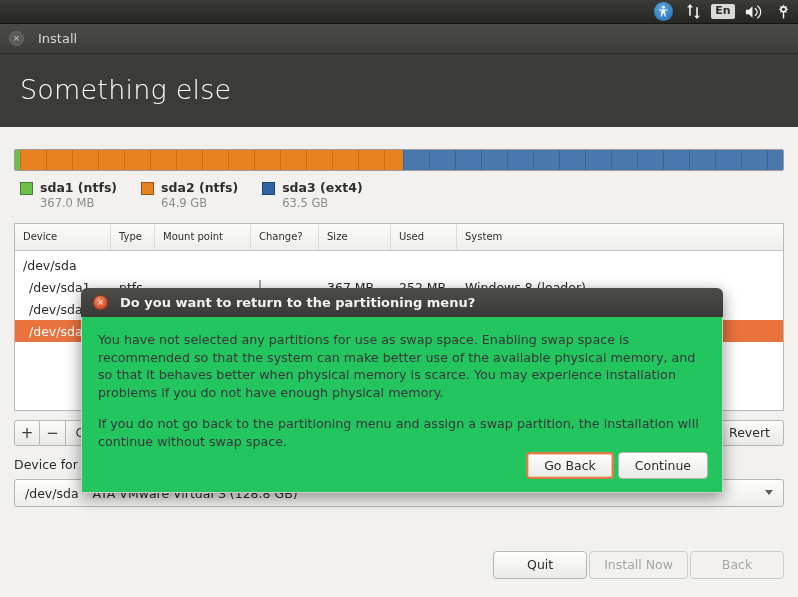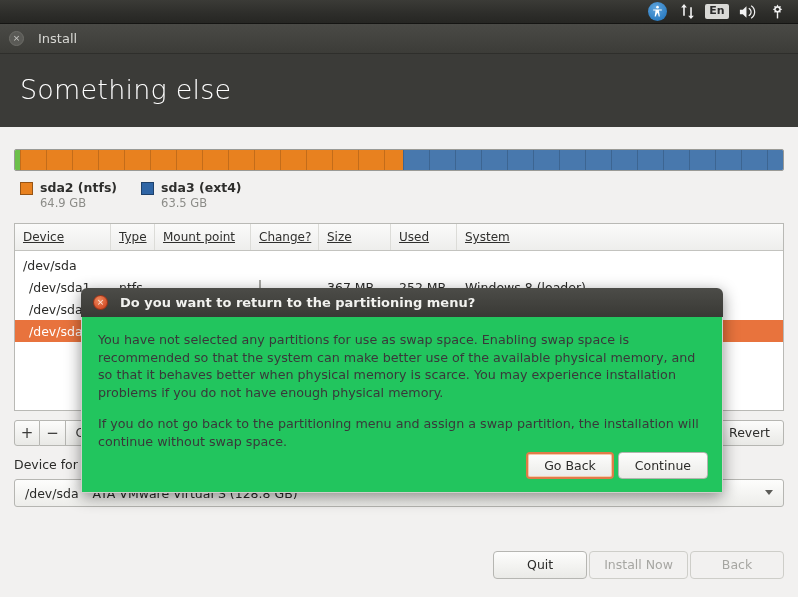--- a/index.html
+++ b/index.html
@@ -8,21 +8,20 @@
     font-family: "DejaVu Sans", "Liberation Sans", sans-serif;
     overflow: hidden;
     background: #2c2c2c;
   }
 
   
   #top-panel {
     position: absolute; top: 0; left: 0; width: 798px; height: 24px;
     background: linear-gradient(to bottom, #3b3b37 0%, #2d2d2a 60%, #262623 100%);
     display: flex; align-items: center; justify-content: flex-end;
-    padding-right: 6px;
     border-bottom: 1px solid #151513;
   }
   .panel-icon {
     width: 30px; height: 24px;
     display: flex; align-items: center; justify-content: center;
     color: #f2f2f2;
   }
   .a11y-circle {
     width: 19px; height: 19px; border-radius: 50%;
     background: radial-gradient(circle at 40% 30%, #5ea4dd, #2f7fc4 70%, #2268a8 100%);
@@ -109,24 +108,23 @@
     border: 1px solid #b9b9b5;
     position: relative;
     overflow: hidden;
   }
   #table-head {
     display: flex; height: 27px;
     background: linear-gradient(to bottom, #fbfbfa 0%, #eeeeec 100%);
     border-bottom: 1px solid #c3c3bf;
   }
   #table-head div {
-    font-size: 12px; color: #2f2f2d;
+    font-size: 10px; color: #2f2f2d;
     line-height: 26px; padding-left: 8px;
     border-right: 1px solid #dcdcd8;
-    text-decoration: underline;
   }
   .row {
     display: flex; height: 22px; align-items: center;
     font-size: 12.5px; color: #2b2b29;
   }
   .row.sel { background: #e8733d; color: #ffffff; }
   .row div { padding-left: 8px; overflow: hidden; white-space: nowrap; }
   .cb {
     width: 13px; height: 13px; border: 1px solid #a9a9a5;
     background: linear-gradient(to bottom,#fdfdfd,#e6e6e3); border-radius: 2px;
@@ -276,20 +274,27 @@
   <div id="content">
 
     <div id="part-bar">
       <div class="seg green" style="width:0.6%"></div>
       <div class="seg orange" style="width:49.9%"></div>
       <div class="seg blue" style="width:49.5%"></div>
     </div>
 
     <div id="legend">
       <div class="legend-item">
+        <div class="legend-swatch green"></div>
+        <div>
+          <div class="legend-name">sda1 (ntfs)</div>
+          <div class="legend-size">367.0 MB</div>
+        </div>
+      </div>
+      <div class="legend-item">
         <div class="legend-swatch orange"></div>
         <div>
           <div class="legend-name">sda2 (ntfs)</div>
           <div class="legend-size">64.9 GB</div>
         </div>
       </div>
       <div class="legend-item">
         <div class="legend-swatch blue"></div>
         <div>
           <div class="legend-name">sda3 (ext4)</div>

